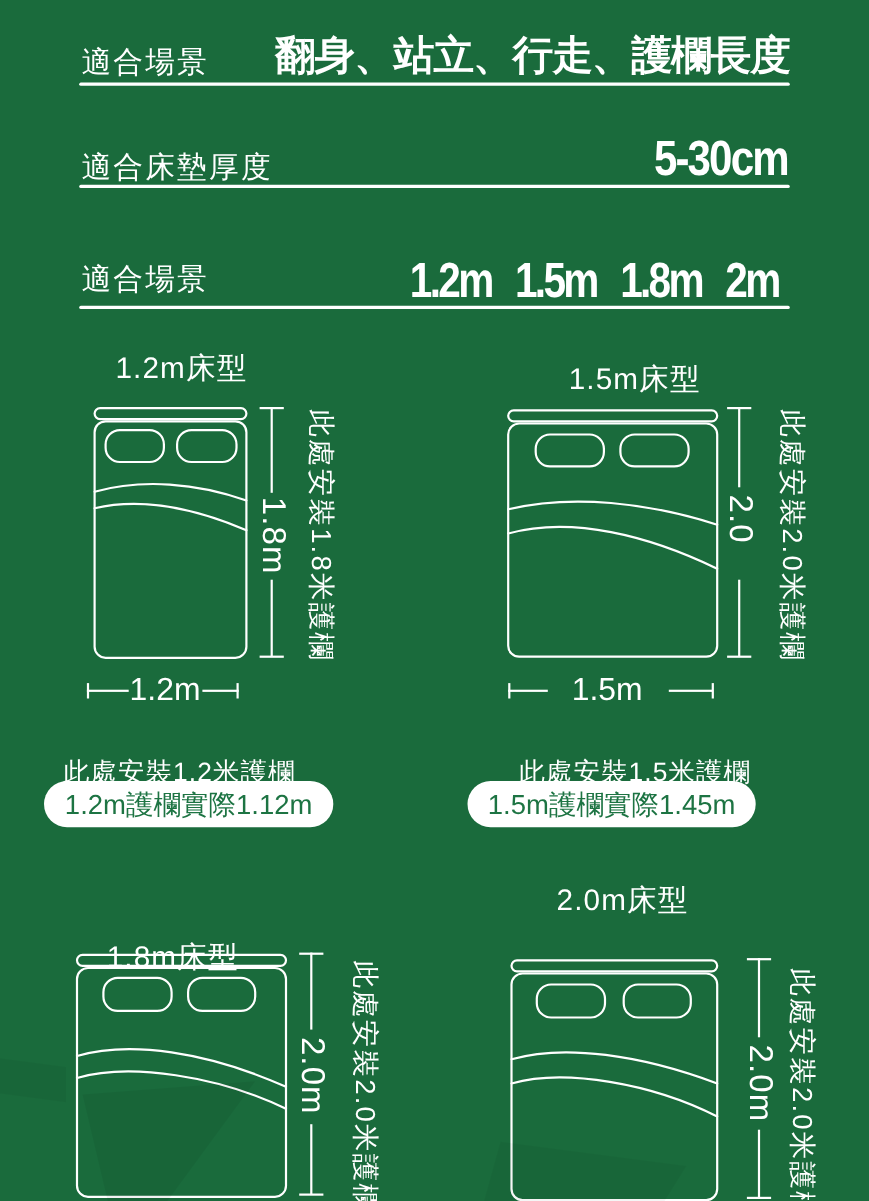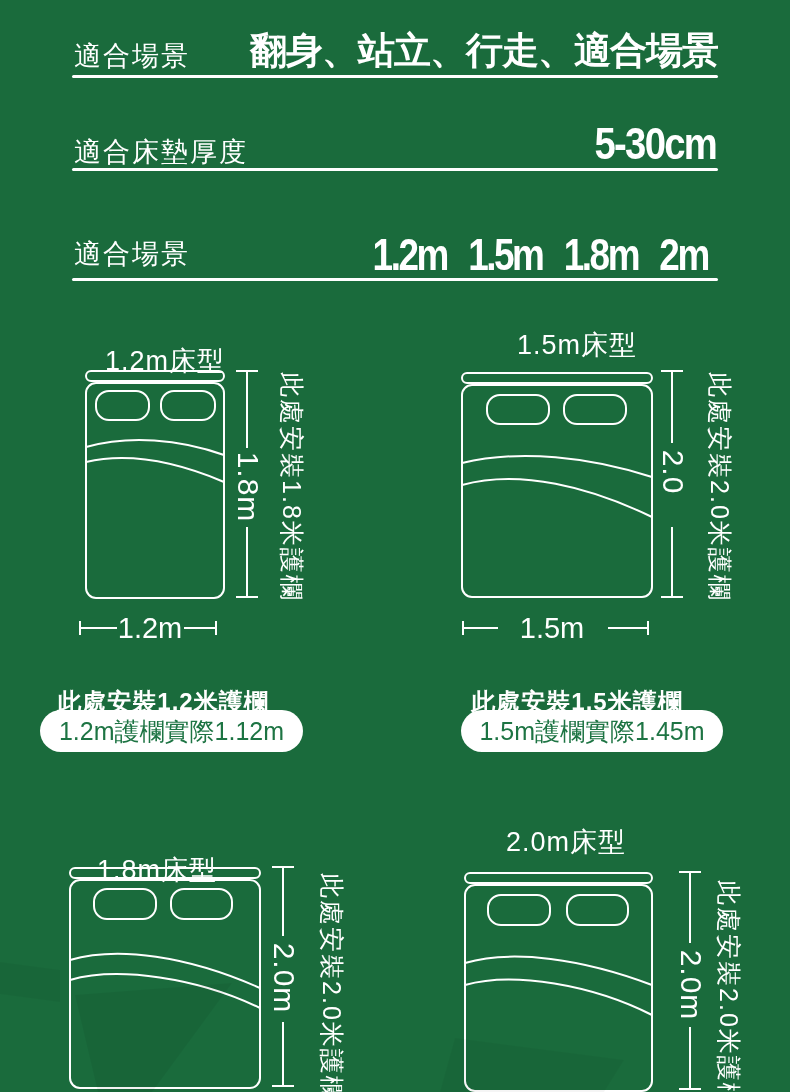--- a/index.html
+++ b/index.html
@@ -17,54 +17,54 @@
   
   .bed-group{display:contents;}
   .bed-title{position:absolute;font-size:27px;transform:translateX(-50%);white-space:nowrap;letter-spacing:1px;}
   .bed-svg{position:absolute;}
   .bed-svg rect,.bed-svg path{fill:none;stroke:#ffffff;stroke-width:2;stroke-linecap:round;}
   .line{position:absolute;background:#fff;}
   .vtext{position:absolute;white-space:nowrap;transform:translate(-50%,-50%) rotate(90deg);line-height:1;}
   .dim-num{font-size:30px;letter-spacing:1px;}
   .side-note{font-size:25px;letter-spacing:2px;}
   .hdim-label{position:absolute;font-size:29px;transform:translate(-50%,-50%);white-space:nowrap;line-height:1;}
-  .bottom-note{position:absolute;font-size:24px;font-weight:700;transform:translateX(-50%);
+  .bottom-note{position:absolute;font-size:24px;font-weight:400;transform:translateX(-50%);
                white-space:nowrap;letter-spacing:1px;}
   .pill{position:absolute;height:42px;background:#fff;border-radius:21px;display:flex;
         align-items:center;justify-content:center;font-size:25px;color:#1d7443;white-space:nowrap;}
   .watermark{position:absolute;left:0;top:950px;}
 </style>
 </head>
 <body>
 
 <div class="page">
 
   
   <section class="bed-group">
     <span class="spec-label" style="top:38px">適合場景</span>
-    <span class="spec-value" style="right:72px;top:32px;font-size:37px;letter-spacing:-1px">翻身、站立、行走、適合場景</span>
+    <span class="spec-value" style="right:72px;top:32px;font-size:37px;letter-spacing:-1px">翻身、站立、行走、護欄長度</span>
     <div class="rule" style="top:75px"></div>
 
     <span class="spec-label" style="top:134px">適合床墊厚度</span>
     <span class="spec-value" style="right:74px;top:121px;font-size:45px;letter-spacing:-2px;transform:scaleX(.85);transform-origin:right center">5-30cm</span>
     <div class="rule" style="top:168px"></div>
 
     <span class="spec-label" style="top:236px">適合場景</span>
     <div class="lengths" style="right:82px;top:232px">
       <span>1.2m</span>
       <span>1.5m</span>
       <span>1.8m</span>
       <span>2m</span>
     </div>
     <div class="rule" style="top:278px"></div>
   </section>
 
   
   <div class="bed-group">
-    <div class="bed-title" style="left:165px;top:343px">1.2m床型</div>
+    <div class="bed-title" style="left:165px;top:317px">1.2m床型</div>
     <svg class="bed-svg" style="left:84px;top:369px" width="142" height="232" viewBox="0 0 142 232">
       <rect x="2" y="2" width="138" height="10" rx="5"></rect>
       <rect x="2" y="14" width="138" height="215" rx="10"></rect>
       <rect x="12" y="22" width="53" height="29" rx="13"></rect>
       <rect x="77" y="22" width="54" height="29" rx="13"></rect>
       <path d="M2,78 C45,66 95,70 140,86"></path>
       <path d="M2,93 C50,82 100,96 140,113"></path>
     </svg>
     <div class="line" style="left:236px;top:370px;width:22px;height:2px"></div>
     <div class="line" style="left:246px;top:370px;width:2px;height:78px"></div>
@@ -103,21 +103,21 @@
     <div class="line" style="left:661px;top:596px;width:22px;height:2px"></div>
     <div class="vtext side-note" style="left:719px;top:487px">此處安裝2.0米護欄</div>
 
     <div class="line" style="left:462px;top:621px;width:2px;height:14px"></div>
     <div class="line" style="left:462px;top:627px;width:36px;height:2px"></div>
     <div class="hdim-label" style="left:552px;top:628px">1.5m</div>
     <div class="line" style="left:608px;top:627px;width:40px;height:2px"></div>
     <div class="line" style="left:647px;top:621px;width:2px;height:14px"></div>
 
     <div class="bottom-note" style="left:577px;top:686px">此處安裝1.5米護欄</div>
-    <div class="pill" style="left:461px;top:710px;width:262px">
+    <div class="pill" style="left:425px;top:710px;width:262px">
       <span>1.5m護欄實際1.45m</span>
     </div>
   </div>
 
   
   <div class="bed-group">
     <div class="bed-title" style="left:157px;top:852px">1.8m床型</div>
     <svg class="bed-svg" style="left:68px;top:866px" width="194" height="226" viewBox="0 0 194 226">
       <rect x="2" y="2" width="190" height="10" rx="5"></rect>
       <rect x="2" y="14" width="190" height="208" rx="10"></rect>
@@ -129,21 +129,21 @@
     <div class="line" style="left:272px;top:866px;width:22px;height:2px"></div>
     <div class="line" style="left:282px;top:866px;width:2px;height:70px"></div>
     <div class="vtext dim-num" style="left:284px;top:978px">2.0m</div>
     <div class="line" style="left:282px;top:1022px;width:2px;height:64px"></div>
     <div class="line" style="left:272px;top:1085px;width:22px;height:2px"></div>
     <div class="vtext side-note" style="left:331px;top:988px">此處安裝2.0米護欄</div>
   </div>
 
   
   <div class="bed-group">
-    <div class="bed-title" style="left:566px;top:824px">2.0m床型</div>
+    <div class="bed-title" style="left:566px;top:800px">2.0m床型</div>
     <svg class="bed-svg" style="left:463px;top:871px" width="191" height="221" viewBox="0 0 191 221">
       <rect x="2" y="2" width="187" height="10" rx="5"></rect>
       <rect x="2" y="14" width="187" height="206" rx="10"></rect>
       <rect x="25" y="24" width="62" height="30" rx="13"></rect>
       <rect x="104" y="24" width="61" height="30" rx="13"></rect>
       <path d="M2,92 C50,78 120,88 189,114"></path>
       <path d="M2,114 C50,100 130,114 189,144"></path>
     </svg>
     <div class="line" style="left:679px;top:871px;width:22px;height:2px"></div>
     <div class="line" style="left:689px;top:871px;width:2px;height:72px"></div>

